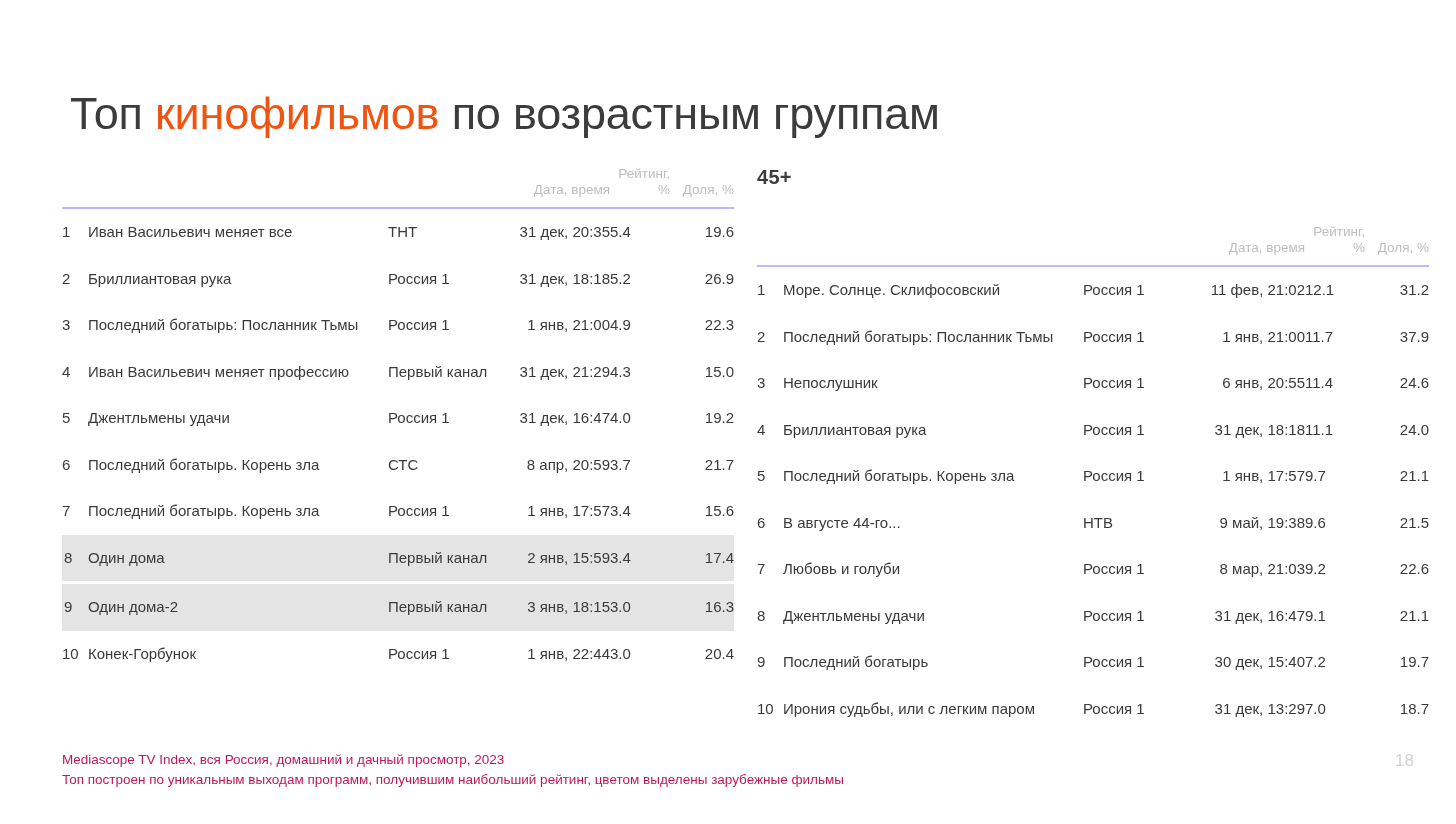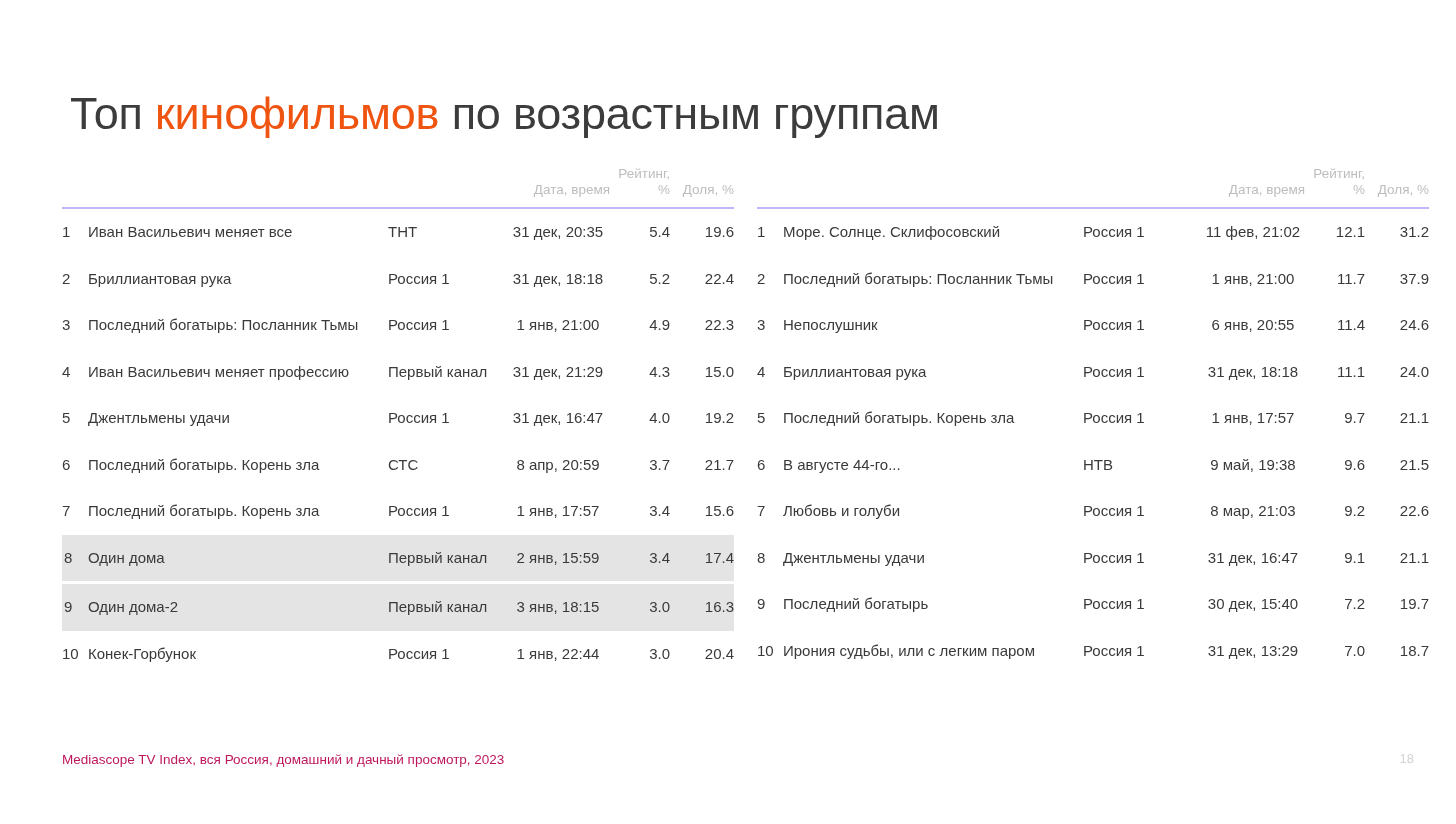--- a/index.html
+++ b/index.html
@@ -82,42 +82,42 @@
     line-height: 1.18;
   }
   td.c-rank {
     color: #bfbfbf;
     font-size: 14px;
     text-align: left;
     padding-left: 2px;
   }
   td.c-title { padding-left: 10px; }
   td.c-chan  { text-align: left; }
-  td.c-date  { text-align: center; }
-  td.c-rat   { text-align: right; }
+  td.c-date  { text-align: right; }
+  td.c-rat   { }
   td.c-share { text-align: right; }
 
   tr.highlight td { background: #e4e4e4; }
   tr.highlight td.c-rank  { padding-left: 2px; box-shadow: inset 2px 0 0 #e4e4e4; }
   tr.spacer-after td { border-bottom: 3px solid #ffffff; }
 
   
   .footer {
     position: absolute;
     left: 62px;
     top: 750px;
     font-size: 13.5px;
     line-height: 1.45;
     color: #be185d;
   }
   .page-num {
     position: absolute;
     right: 42px;
     top: 751px;
-    font-size: 13px;
+    font-size: 17px;
     color: #d2d2d2;
   }
 </style>
 </head>
 <body>
 
 <div class="slide">
 
   <h1 class="title">
     <span>Топ </span><span class="accent">кинофильмов</span><span> по возрастным группам</span>
@@ -146,21 +146,21 @@
             <td class="c-date">31 дек, 20:35</td>
             <td class="c-rat">5.4</td>
             <td class="c-share">19.6</td>
           </tr>
           <tr>
             <td class="c-rank">2</td>
             <td class="c-title">Бриллиантовая рука</td>
             <td class="c-chan">Россия 1</td>
             <td class="c-date">31 дек, 18:18</td>
             <td class="c-rat">5.2</td>
-            <td class="c-share">22.4</td>
+            <td class="c-share">26.9</td>
           </tr>
           <tr>
             <td class="c-rank">3</td>
             <td class="c-title">Последний богатырь: Посланник Тьмы</td>
             <td class="c-chan">Россия 1</td>
             <td class="c-date">1 янв, 21:00</td>
             <td class="c-rat">4.9</td>
             <td class="c-share">22.3</td>
           </tr>
           <tr>
@@ -217,20 +217,21 @@
             <td class="c-chan">Россия 1</td>
             <td class="c-date">1 янв, 22:44</td>
             <td class="c-rat">3.0</td>
             <td class="c-share">20.4</td>
           </tr>
         </tbody>
     </table>
   </div>
 
   <div class="col col-right">
+    <div class="group-label">45+</div>
     <table class="top-table">
       <thead>
         <tr>
           <th class="c-rank"></th>
           <th class="c-title"></th>
           <th class="c-chan"></th>
           <th class="c-date">Дата, время</th>
           <th class="c-rat">
             <span>Рейтинг,</span><br>
             <span>%</span>
@@ -318,16 +319,17 @@
             <td class="c-date">31 дек, 13:29</td>
             <td class="c-rat">7.0</td>
             <td class="c-share">18.7</td>
           </tr>
         </tbody>
     </table>
   </div>
 
   <div class="footer">
     <div>Mediascope TV Index, вся Россия, домашний и дачный просмотр, 2023</div>
+    <div>Топ построен по уникальным выходам программ, получившим наибольший рейтинг, цветом выделены зарубежные фильмы</div>
   </div>
   <div class="page-num">18</div>
 
 </div>
 
 </body></html>

